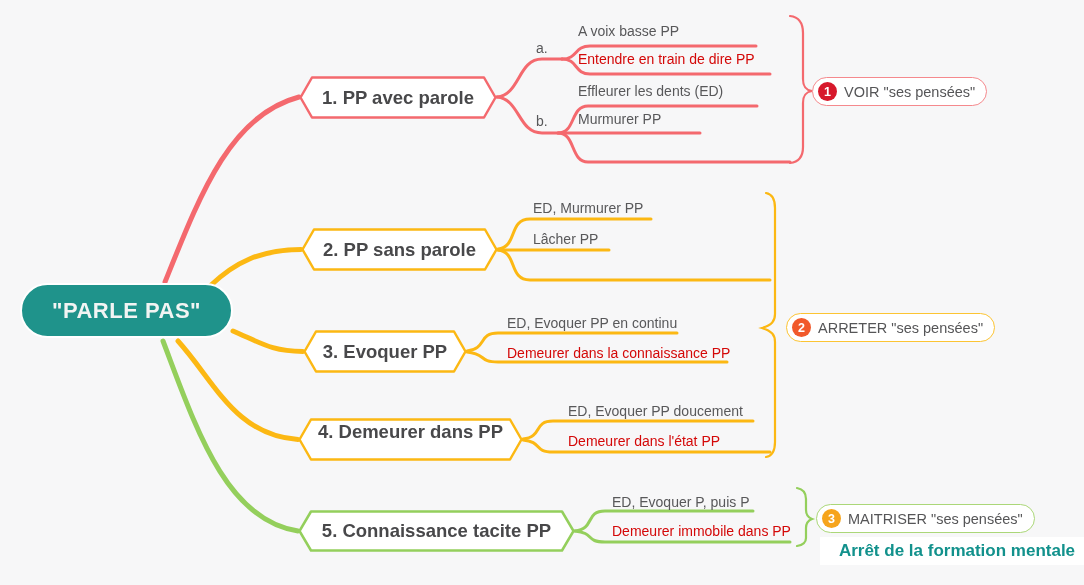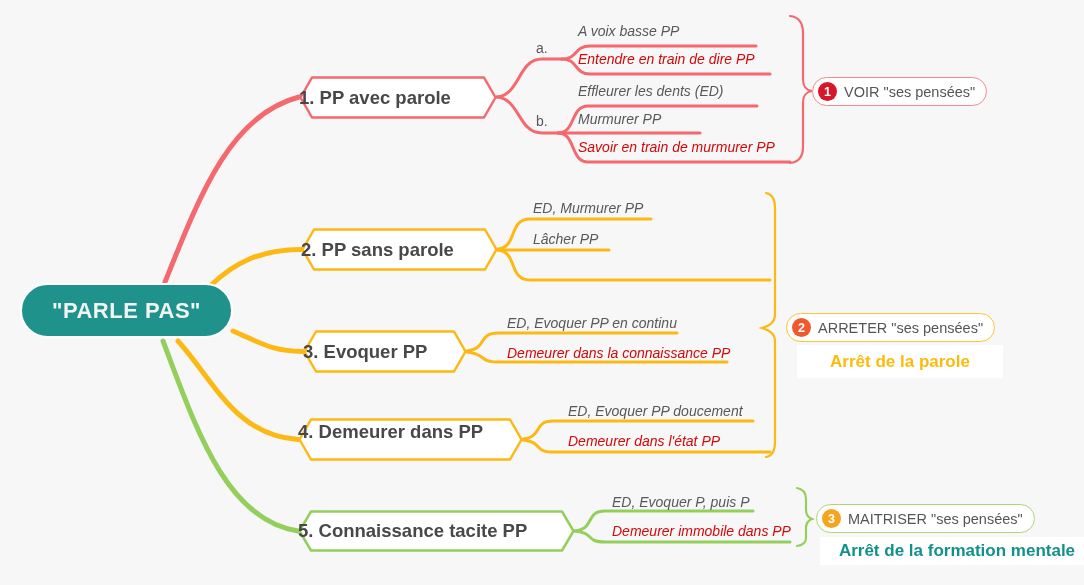--- a/index.html
+++ b/index.html
@@ -3,24 +3,24 @@
 <meta charset="utf-8">
 <style>
   html,body{margin:0;padding:0;background:#f7f7f8;}
   .canvas{position:relative;width:1084px;height:585px;background:#f7f7f8;overflow:hidden;
           font-family:"Liberation Sans",sans-serif;}
   .layer{position:absolute;left:0;top:0;}
   .root-node{position:absolute;left:20px;top:283px;width:213px;height:55px;
     background:#1f938b;border:2px solid #ffffff;border-radius:30px;box-sizing:border-box;
     display:flex;align-items:center;justify-content:center;
     color:#f2f4f3;font-size:22px;font-weight:bold;letter-spacing:.5px;}
-  .topic{position:absolute;display:flex;align-items:center;}
+  .topic{position:absolute;display:flex;align-items:center;justify-content:center;}
   .topic svg{position:absolute;left:0;top:0;}
   .topic-label{position:relative;font-size:18.5px;font-weight:bold;color:#48484a;white-space:nowrap;}
-  .leaf{position:absolute;font-size:14px;color:#58585a;white-space:nowrap;line-height:15px;font-style:italic;}
+  .leaf{position:absolute;font-size:14px;color:#58585a;white-space:nowrap;line-height:15px;}
   .leaf.red{color:#d40808;}
   .sub-label{position:absolute;font-size:14px;color:#58585a;}
   .pill{position:absolute;display:inline-flex;align-items:center;height:29px;
     background:#ffffff;border-radius:15px;padding:0 11px 0 5px;box-sizing:border-box;}
   .pill .badge{width:19px;height:19px;border-radius:50%;color:#ffffff;font-size:12.5px;font-weight:bold;
     display:flex;align-items:center;justify-content:center;margin-right:7px;flex:0 0 auto;}
   .pill .pill-title{font-size:14.5px;color:#555557;white-space:nowrap;}
   .pill-1{border:1.5px solid #f5898d;}
   .pill-2{border:1.5px solid #fcc433;}
   .pill-3{border:1.5px solid #abd778;}
@@ -123,21 +123,20 @@
     <span class="topic-label">5. Connaissance tacite PP</span>
   </div>
 
   <span class="sub-label" style="left:536px;top:40px">a.</span>
   <span class="sub-label" style="left:536px;top:113px">b.</span>
 
   <div class="leaf" style="left:578px;top:24px">A voix basse PP</div>
   <div class="leaf red" style="left:578px;top:52px">Entendre en train de dire PP</div>
   <div class="leaf" style="left:578px;top:84px">Effleurer les dents (ED)</div>
   <div class="leaf" style="left:578px;top:112px">Murmurer PP</div>
-  <div class="leaf red" style="left:578px;top:140px">Savoir en train de murmurer PP</div>
 
   <div class="leaf" style="left:533px;top:201px">ED, Murmurer PP</div>
   <div class="leaf" style="left:533px;top:232px">Lâcher PP</div>
 
   <div class="leaf" style="left:507px;top:316px">ED, Evoquer PP en continu</div>
   <div class="leaf red" style="left:507px;top:346px">Demeurer dans la connaissance PP</div>
 
   <div class="leaf" style="left:568px;top:404px">ED, Evoquer PP doucement</div>
   <div class="leaf red" style="left:568px;top:434px">Demeurer dans l'état PP</div>
 
@@ -152,16 +151,15 @@
   <div class="pill pill-2" style="left:786px;top:313px">
     <span class="badge badge-2">2</span>
     <span class="pill-title">ARRETER "ses pensées"</span>
   </div>
 
   <div class="pill pill-3" style="left:816px;top:504px">
     <span class="badge badge-3">3</span>
     <span class="pill-title">MAITRISER "ses pensées"</span>
   </div>
 
-  <div class="caption caption-2" style="left:797px;top:345px;height:33px;min-width:190px">Arrêt de la parole</div>
   <div class="caption caption-3" style="left:820px;top:537px;height:28px;min-width:258px">Arrêt de la formation mentale</div>
 
 </div>
 
 </body></html>

